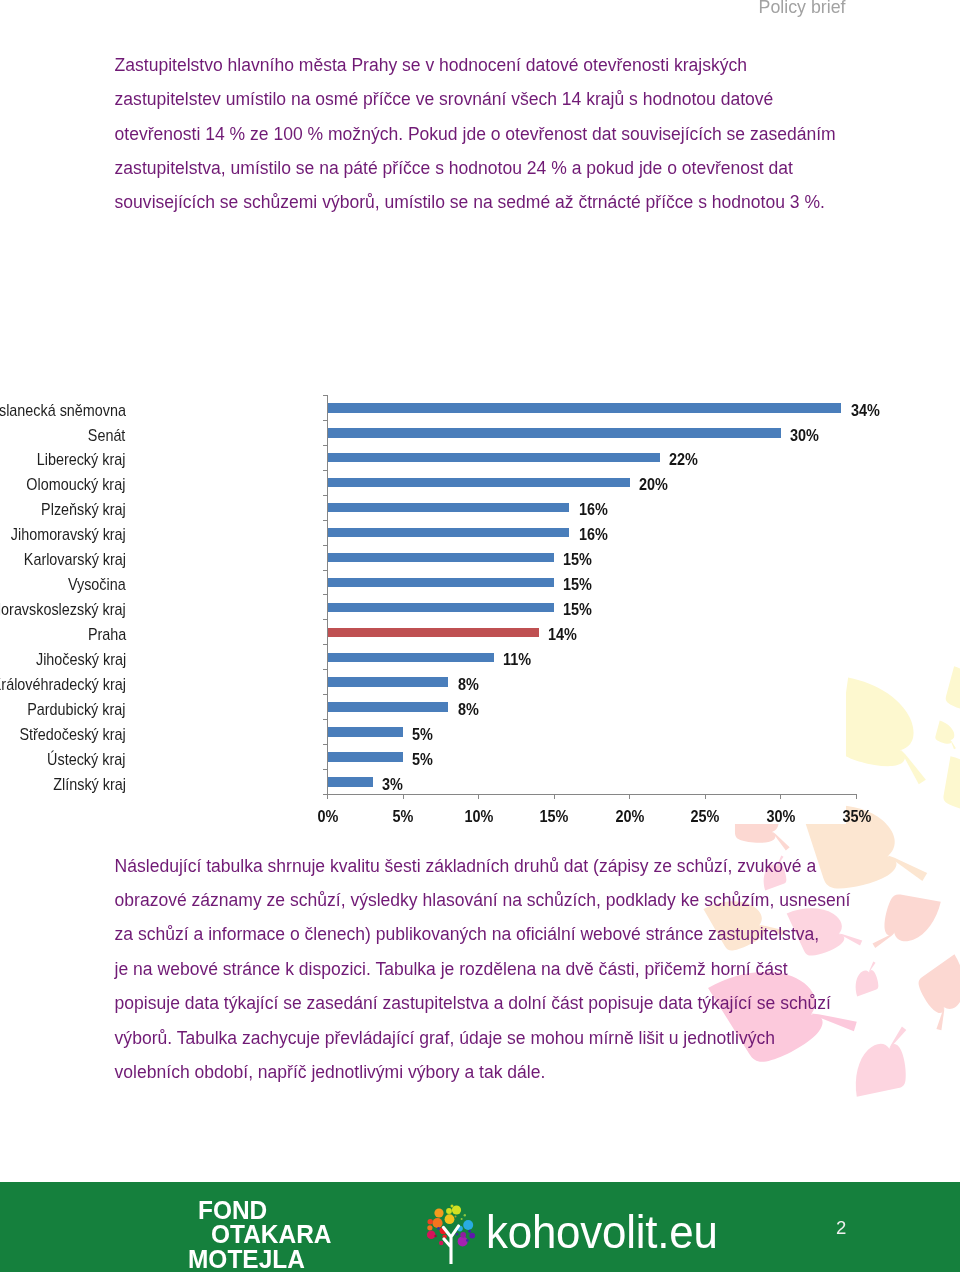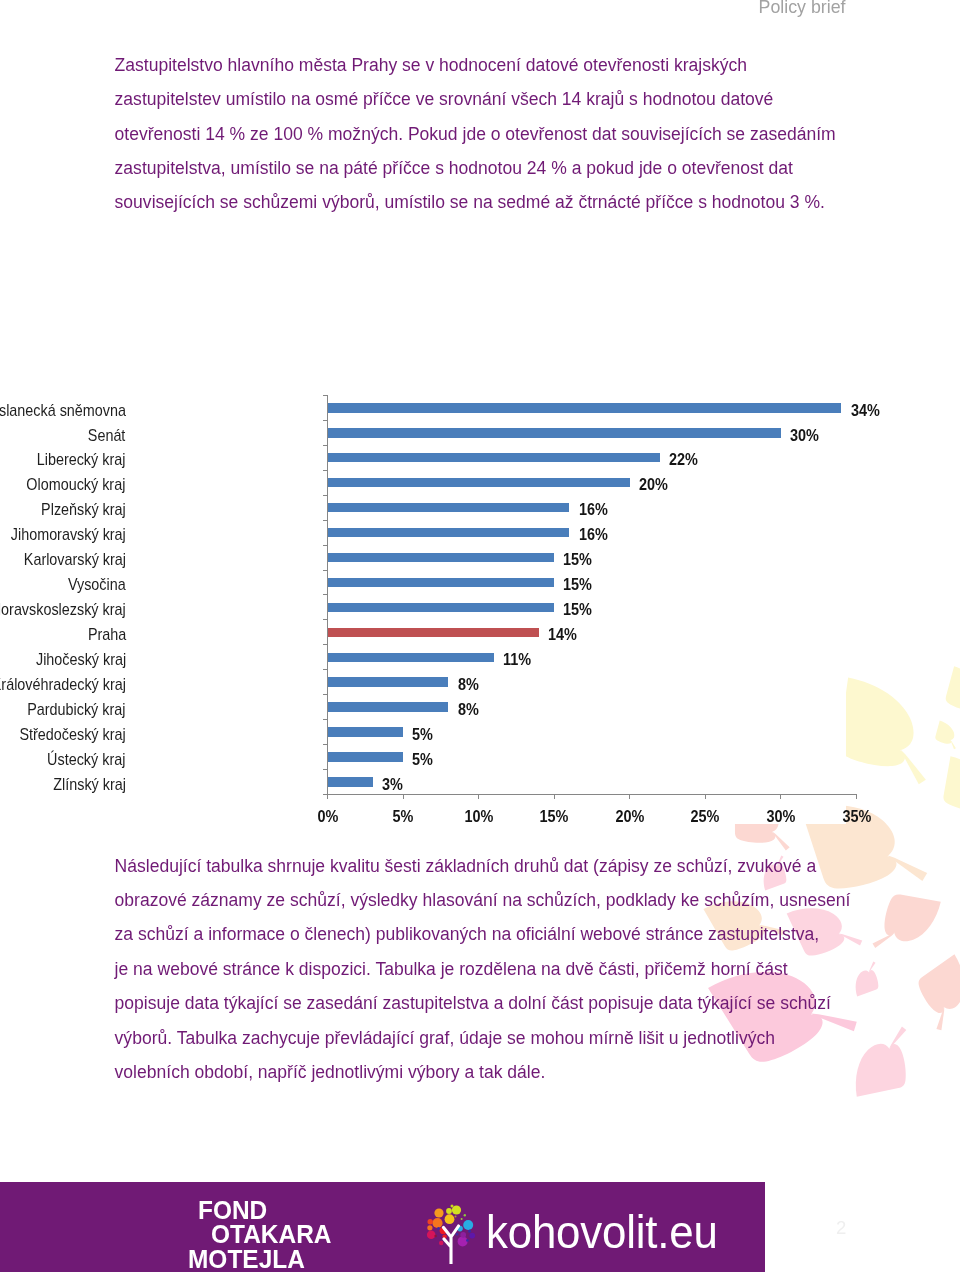--- a/index.html
+++ b/index.html
@@ -17,21 +17,21 @@
   #chart{position:absolute;left:0;top:10px;width:771px;height:1272px;margin-left:43px;}
   .catlab{position:absolute;font-size:16.6px;line-height:16.6px;color:#1f1f1f;
           font-family:"Liberation Sans",sans-serif;white-space:nowrap;
           transform:scaleX(0.866);transform-origin:100% 50%;}
   .vallab{position:absolute;font-size:16.6px;line-height:16.6px;color:#151515;font-weight:bold;
           font-family:"Liberation Sans",sans-serif;white-space:nowrap;
           transform:scaleX(0.87);transform-origin:0% 50%;}
   .tick{position:absolute;font-size:16.6px;line-height:16.6px;color:#151515;font-weight:bold;text-align:center;
         font-family:"Liberation Sans",sans-serif;transform:scaleX(0.87);}
   .bar{position:absolute;}
-  .footbar{position:absolute;left:0;top:1182px;width:765px;height:90px;background:#701a75;}
+  .footbar{position:absolute;left:0;top:1182px;width:960px;height:90px;background:#15803d;}
   .fund{position:absolute;color:#fff;font-weight:bold;font-size:26.3px;line-height:24.3px;
         letter-spacing:0px;white-space:nowrap;transform:scaleX(0.93);transform-origin:0 50%;}
   .brand{position:absolute;color:#fff;font-size:46px;line-height:46px;font-weight:300;
          letter-spacing:-.2px;white-space:nowrap;transform:scaleX(0.953);transform-origin:0 50%;}
   .pageno{position:absolute;color:#efefef;font-size:18.5px;line-height:20px;}
 </style>
 </head>
 <body>
 
 <div class="page">

